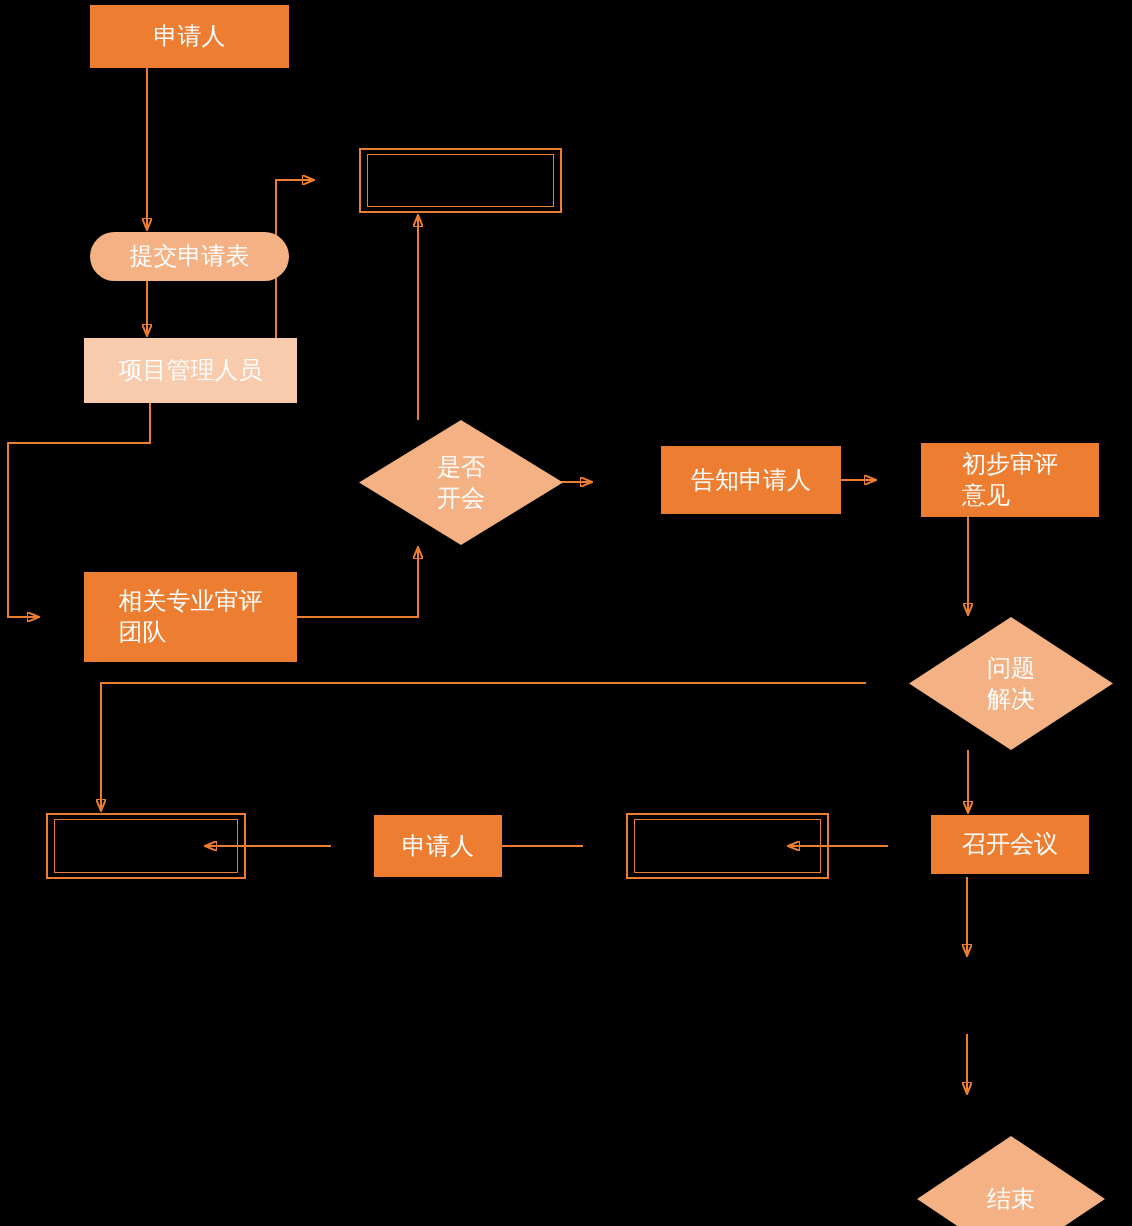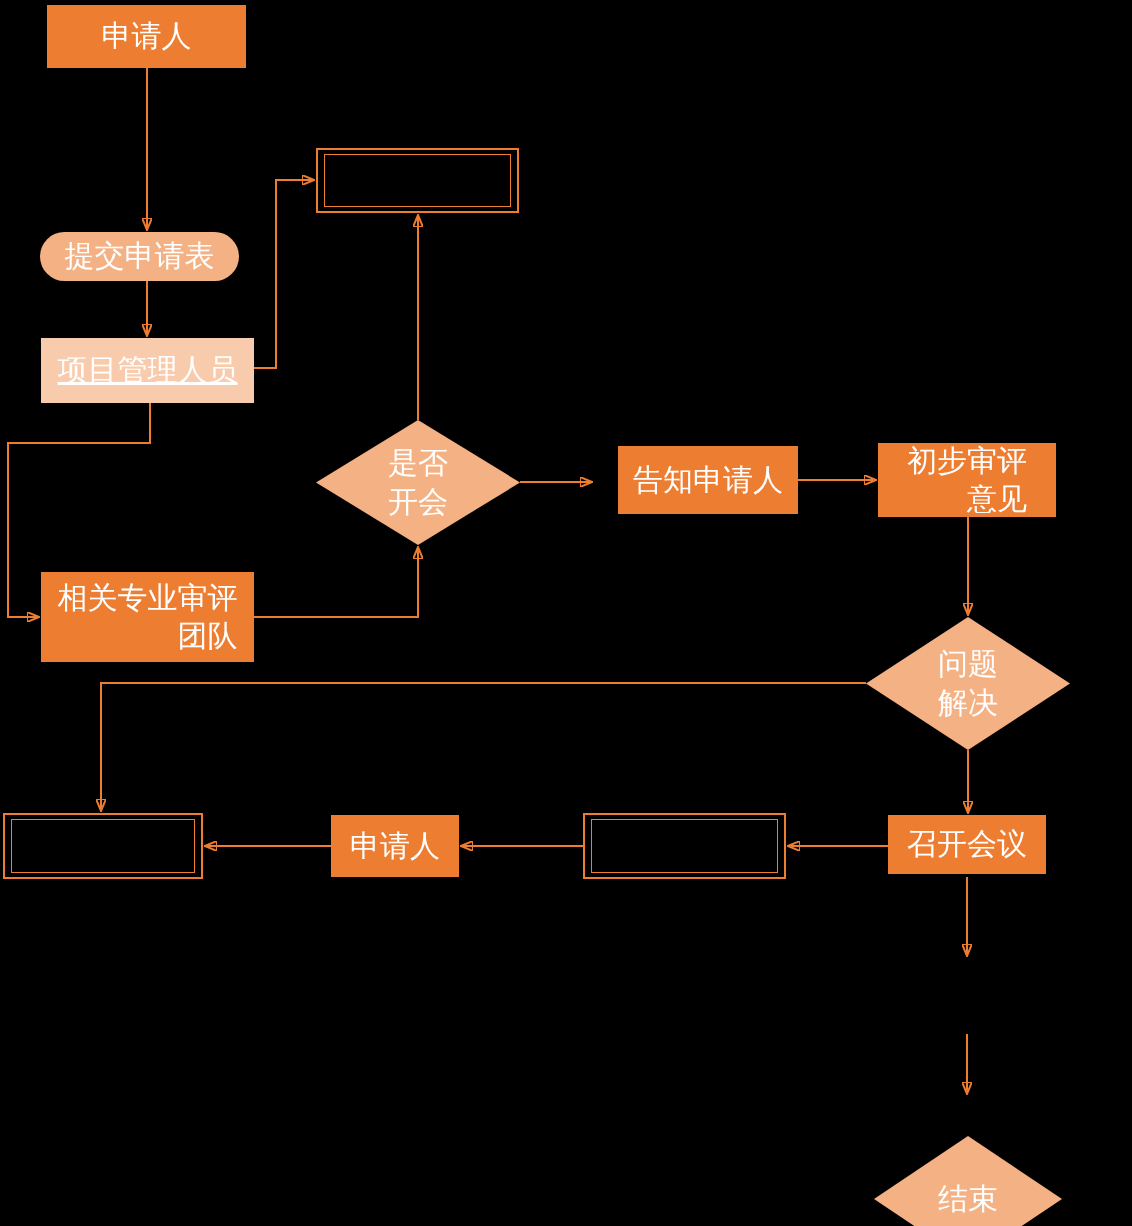--- a/index.html
+++ b/index.html
@@ -16,27 +16,28 @@
     background:var(--bg);
     overflow:hidden;
     font-family:"DejaVu Sans","Liberation Sans",sans-serif;
   }
   #connectors{position:absolute;left:0;top:0;pointer-events:none;}
   #connectors path{fill:none;stroke:var(--primary);stroke-width:2;}
   .node{
     position:absolute;
     display:flex;align-items:center;justify-content:center;
     color:var(--text);
-    font-size:30px;line-height:1.28;
-    text-align:right;white-space:pre-line;
+    font-size:24px;line-height:1.28;
+    text-align:left;white-space:pre-line;
     box-sizing:border-box;
+    margin-left:43px;
   }
   .fill-primary{background:var(--primary);}
   .fill-light{background:var(--light);}
-  .fill-lighter{background:var(--lighter);text-decoration:underline;}
+  .fill-lighter{background:var(--lighter);}
   .pill{border-radius:25px;}
   .diamond{clip-path:polygon(50% 0%,100% 50%,50% 100%,0% 50%);}
   .empty-box{border:2px solid var(--primary);background:transparent;}
   .empty-box .inner{
     position:absolute;left:6px;right:6px;top:4px;bottom:4px;
     border:1px solid var(--primary);
   }
 </style>
 </head>
 <body>
@@ -62,21 +63,21 @@
     <path d="M866,683 H101 V811" marker-end="url(#arrow)"></path>
     <path d="M888,846 H788" marker-end="url(#arrow)"></path>
     <path d="M583,846 H461" marker-end="url(#arrow)"></path>
     <path d="M331,846 H205" marker-end="url(#arrow)"></path>
     <path d="M967,877 V956" marker-end="url(#arrow)"></path>
     <path d="M967,1034 V1094" marker-end="url(#arrow)"></path>
   </svg>
 
   <div class="node fill-primary" style="left:47px;top:5px;width:199px;height:63px">申请人</div>
 
-  <div class="node fill-light pill" style="left:40px;top:232px;width:199px;height:49px">提交申请表</div>
+  <div class="node fill-light pill" style="left:47px;top:232px;width:199px;height:49px">提交申请表</div>
 
   <div class="node fill-lighter" style="left:41px;top:338px;width:213px;height:65px">项目管理人员</div>
 
   <div class="node empty-box" style="left:316px;top:148px;width:203px;height:65px">
     <div class="inner"></div>
     <span></span>
   </div>
 
   <div class="node fill-light diamond" style="left:316px;top:420px;width:204px;height:125px">是否
 开会</div>

